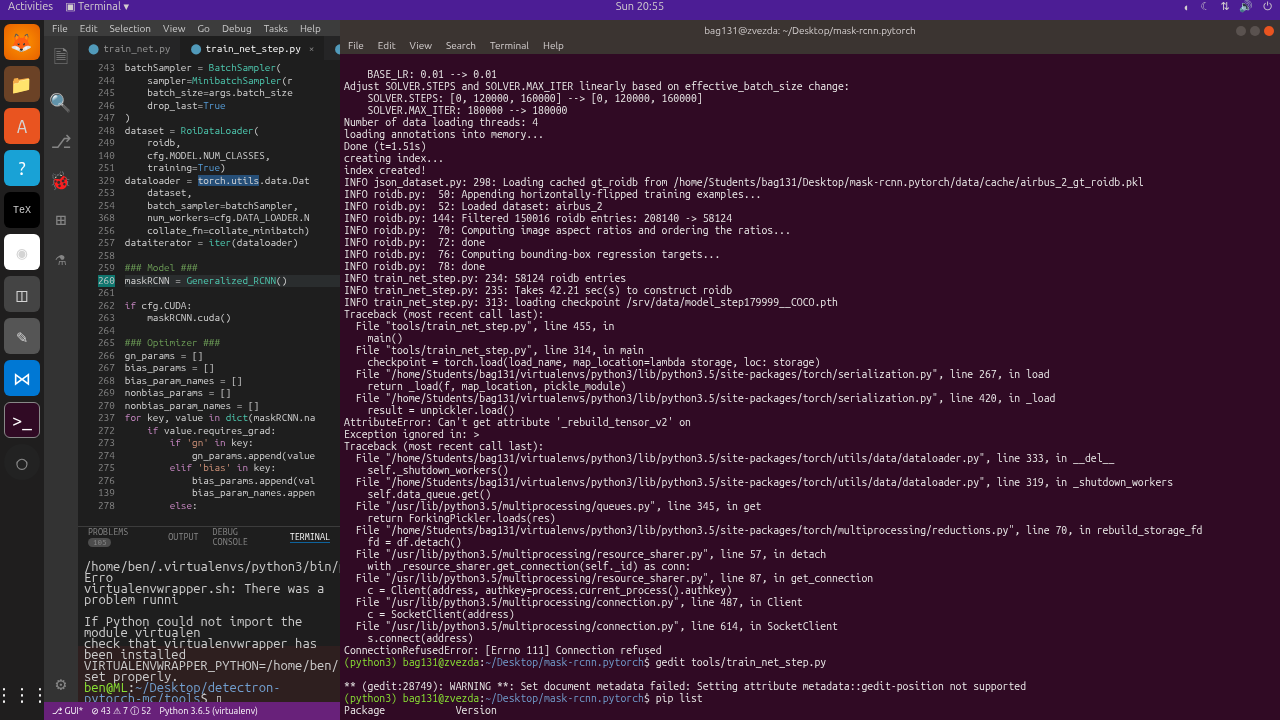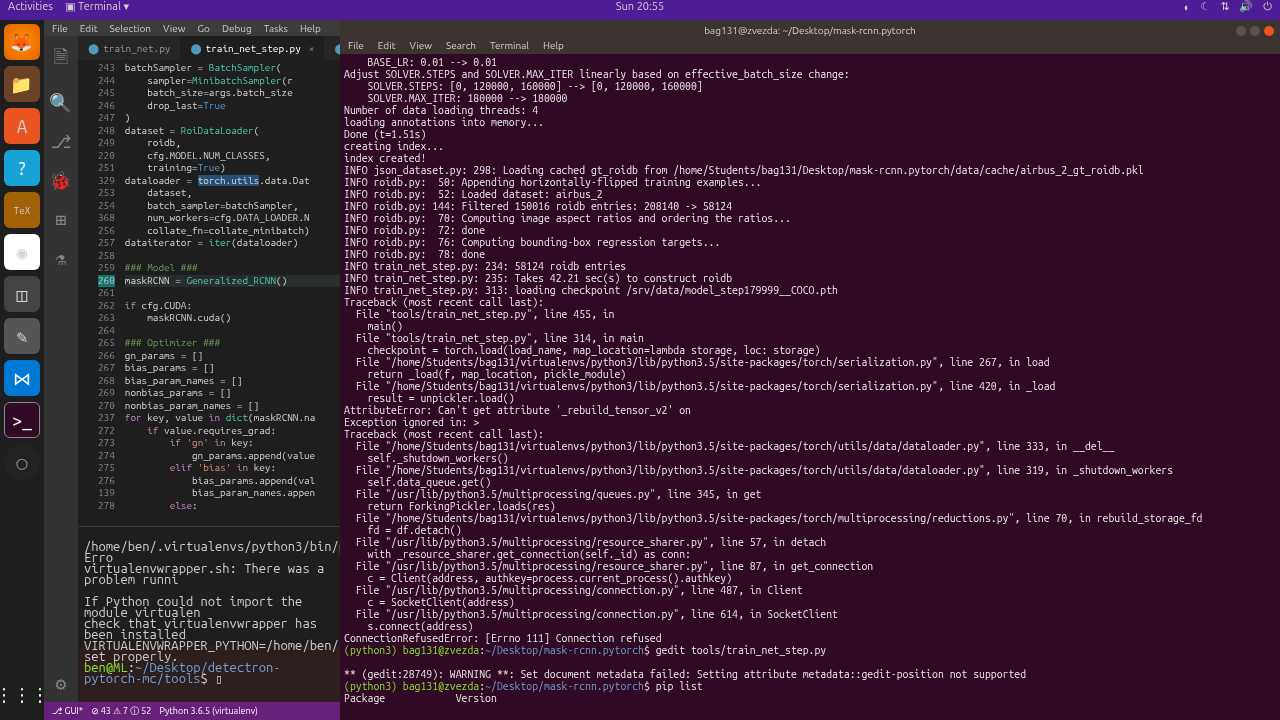--- a/index.html
+++ b/index.html
@@ -11,21 +11,21 @@
 .gnome-bar .right { margin-left:auto; display:flex; gap:10px; align-items:center; }
 .gnome-bar .item { margin-right:12px; }
 
 
 .dock { position:absolute; left:0; top:20px; width:44px; height:700px; background:rgba(30,30,30,0.92); display:flex; flex-direction:column; align-items:center; padding-top:4px; gap:6px; z-index:5;}
 .dock .app { width:36px; height:36px; border-radius:6px; display:flex; align-items:center; justify-content:center; font-size:18px; }
 .dock .firefox{background:radial-gradient(circle,#ff9500,#e66000);} 
 .dock .files{background:#6b4226;}
 .dock .store{background:#e95420;}
 .dock .help{background:#19a2d6;color:#fff;}
-.dock .tex{background:#a16207;}
+.dock .tex{background:#000000;font-family:Liberation Mono, monospace;}
 .dock .chrome{background:#fff;}
 .dock .box{background:#444;}
 .dock .edit{background:#555;}
 .dock .vs{background:#0078d4;}
 .dock .term{background:#300a24;border:1px solid #888;}
 .dock .obs{background:#222;border-radius:50%;}
 .dock .grid{margin-top:auto; margin-bottom:8px;}
 
 
 .vscode-activity { position:absolute; left:44px; top:36px; width:34px; height:668px; background:#333333; display:flex; flex-direction:column; align-items:center; padding-top:8px; gap:18px; color:#858585; font-size:18px;}
@@ -55,21 +55,21 @@
 .prompt-g{color:#8ae234;} .prompt-b{color:#729fcf;}
 
 
 .statusbar{ position:absolute; left:44px; bottom:0; width:296px; height:18px; background:#68217a; color:#fff; font-size:9px; display:flex; align-items:center; padding:0 8px; gap:8px; font-family:Ubuntu,sans-serif;}
 
 
 .term-titlebar{ position:absolute; left:340px; top:20px; height:16px; width:940px; background:#3b3431; color:#d4cfcf; font-size:10px; display:flex; align-items:flex-end; justify-content:center; font-family:Ubuntu,sans-serif;}
 .term-titlebar .btns{position:absolute; right:6px; display:flex; gap:4px;}
 .term-titlebar .b{width:10px;height:10px;border-radius:50%;}
 .term-menu{ position:absolute; left:340px; top:36px; height:18px; width:940px; background:#3b3431; color:#d4cfcf; font-size:10px; display:flex; align-items:center; gap:14px; padding:0 8px; font-family:Ubuntu,sans-serif;}
-.term-body{ position:absolute; left:340px; top:54px; width:940px; height:666px; background:#300a24; color:#eeeeec; padding:2px 4px; font-size:10.5px; line-height:12px; white-space:pre-wrap; overflow:hidden;}
+.term-body{ position:absolute; left:340px; top:54px; width:940px; height:666px; background:#300a24; color:#eeeeec; padding:14px 4px; font-size:10.5px; line-height:12px; white-space:pre-wrap; overflow:hidden;}
 .t-g{color:#8ae234;} .t-b{color:#729fcf;}
 </style>
 </head>
 <body>
 
 <div class="gnome-bar">
   <span class="item">Activities</span>
   <span class="item">▣ <span>Terminal ▾</span></span>
   <span class="center">Sun 20:55</span>
   <span class="right">
@@ -135,21 +135,21 @@
   </div>
   <div class="code-area">
     <div class="gutter" id="gutter">
         <div>243</div>
         <div>244</div>
         <div>245</div>
         <div>246</div>
         <div>247</div>
         <div>248</div>
         <div>249</div>
-        <div>220</div>
+        <div>140</div>
         <div>251</div>
         <div>329</div>
         <div>253</div>
         <div>254</div>
         <div>368</div>
         <div>256</div>
         <div>257</div>
         <div>258</div>
         <div>259</div>
         <div style="background:#0f766e;color:#c6c6c6;">260</div>
@@ -170,20 +170,26 @@
         <div>275</div>
         <div>276</div>
         <div>139</div>
         <div>278</div>
       </div>
     <div class="code" id="code"><div>batchSampler = <span class="cls">BatchSampler</span>(</div><div>    sampler=<span class="cls">MinibatchSampler</span>(r</div><div>    batch_size=args.batch_size</div><div>    drop_last=<span class="bool">True</span></div><div>)</div><div>dataset = <span class="cls">RoiDataLoader</span>(</div><div>    roidb,</div><div>    cfg.MODEL.NUM_CLASSES,</div><div>    training=<span class="bool">True</span>)</div><div>dataloader = <span class="sel">torch.utils</span>.data.Dat</div><div>    dataset,</div><div>    batch_sampler=batchSampler,</div><div>    num_workers=cfg.DATA_LOADER.N</div><div>    collate_fn=collate_minibatch)</div><div>dataiterator = <span class="cls">iter</span>(dataloader)</div><div> </div><div><span class="cm">### Model ###</span></div><div style="background:#2a2d2e;">maskRCNN = <span class="cls">Generalized_RCNN</span>()</div><div> </div><div><span class="kw">if</span> cfg.CUDA:</div><div>    maskRCNN.cuda()</div><div> </div><div><span class="cm">### Optimizer ###</span></div><div>gn_params = []</div><div>bias_params = []</div><div>bias_param_names = []</div><div>nonbias_params = []</div><div>nonbias_param_names = []</div><div><span class="kw">for</span> key, value <span class="kw">in</span> <span class="cls">dict</span>(maskRCNN.na</div><div>    <span class="kw">if</span> value.requires_grad:</div><div>        <span class="kw">if</span> <span class="str">'gn'</span> <span class="kw">in</span> key:</div><div>            gn_params.append(value</div><div>        <span class="kw">elif</span> <span class="str">'bias'</span> <span class="kw">in</span> key:</div><div>            bias_params.append(val</div><div>            bias_param_names.appen</div><div>        <span class="kw">else</span>:</div></div>
   </div>
 </div>
 
 <div class="panel">
+  <div class="panel-tabs">
+    <span class="pt"><span>PROBLEMS</span> <span class="badge">105</span></span>
+    <span class="pt">OUTPUT</span>
+    <span class="pt">DEBUG CONSOLE</span>
+    <span class="pt active">TERMINAL</span>
+  </div>
   <div class="panel-body"><span>/home/ben/.virtualenvs/python3/bin/python: Erro
 virtualenvwrapper.sh: There was a problem runni
 
 If Python could not import the module virtualen
 check that virtualenvwrapper has been installed
 VIRTUALENVWRAPPER_PYTHON=/home/ben/.virtualenvs
 set properly.</span>
 <span class="prompt-g">ben@ML</span>:<span class="prompt-b">~/Desktop/detectron-pytorch-mc/tools</span><span>$ </span>▯</div>
 </div>
 

